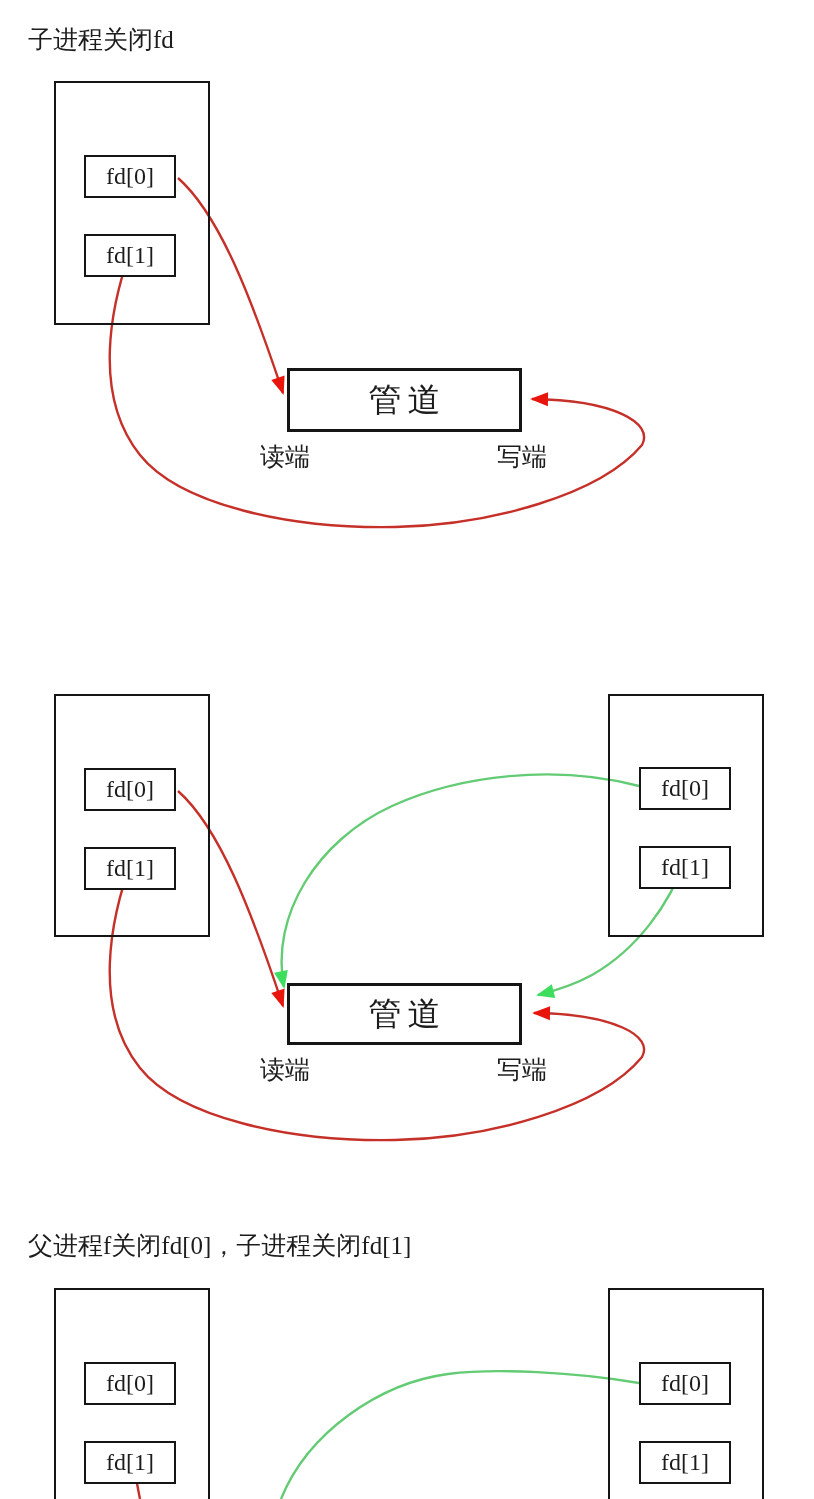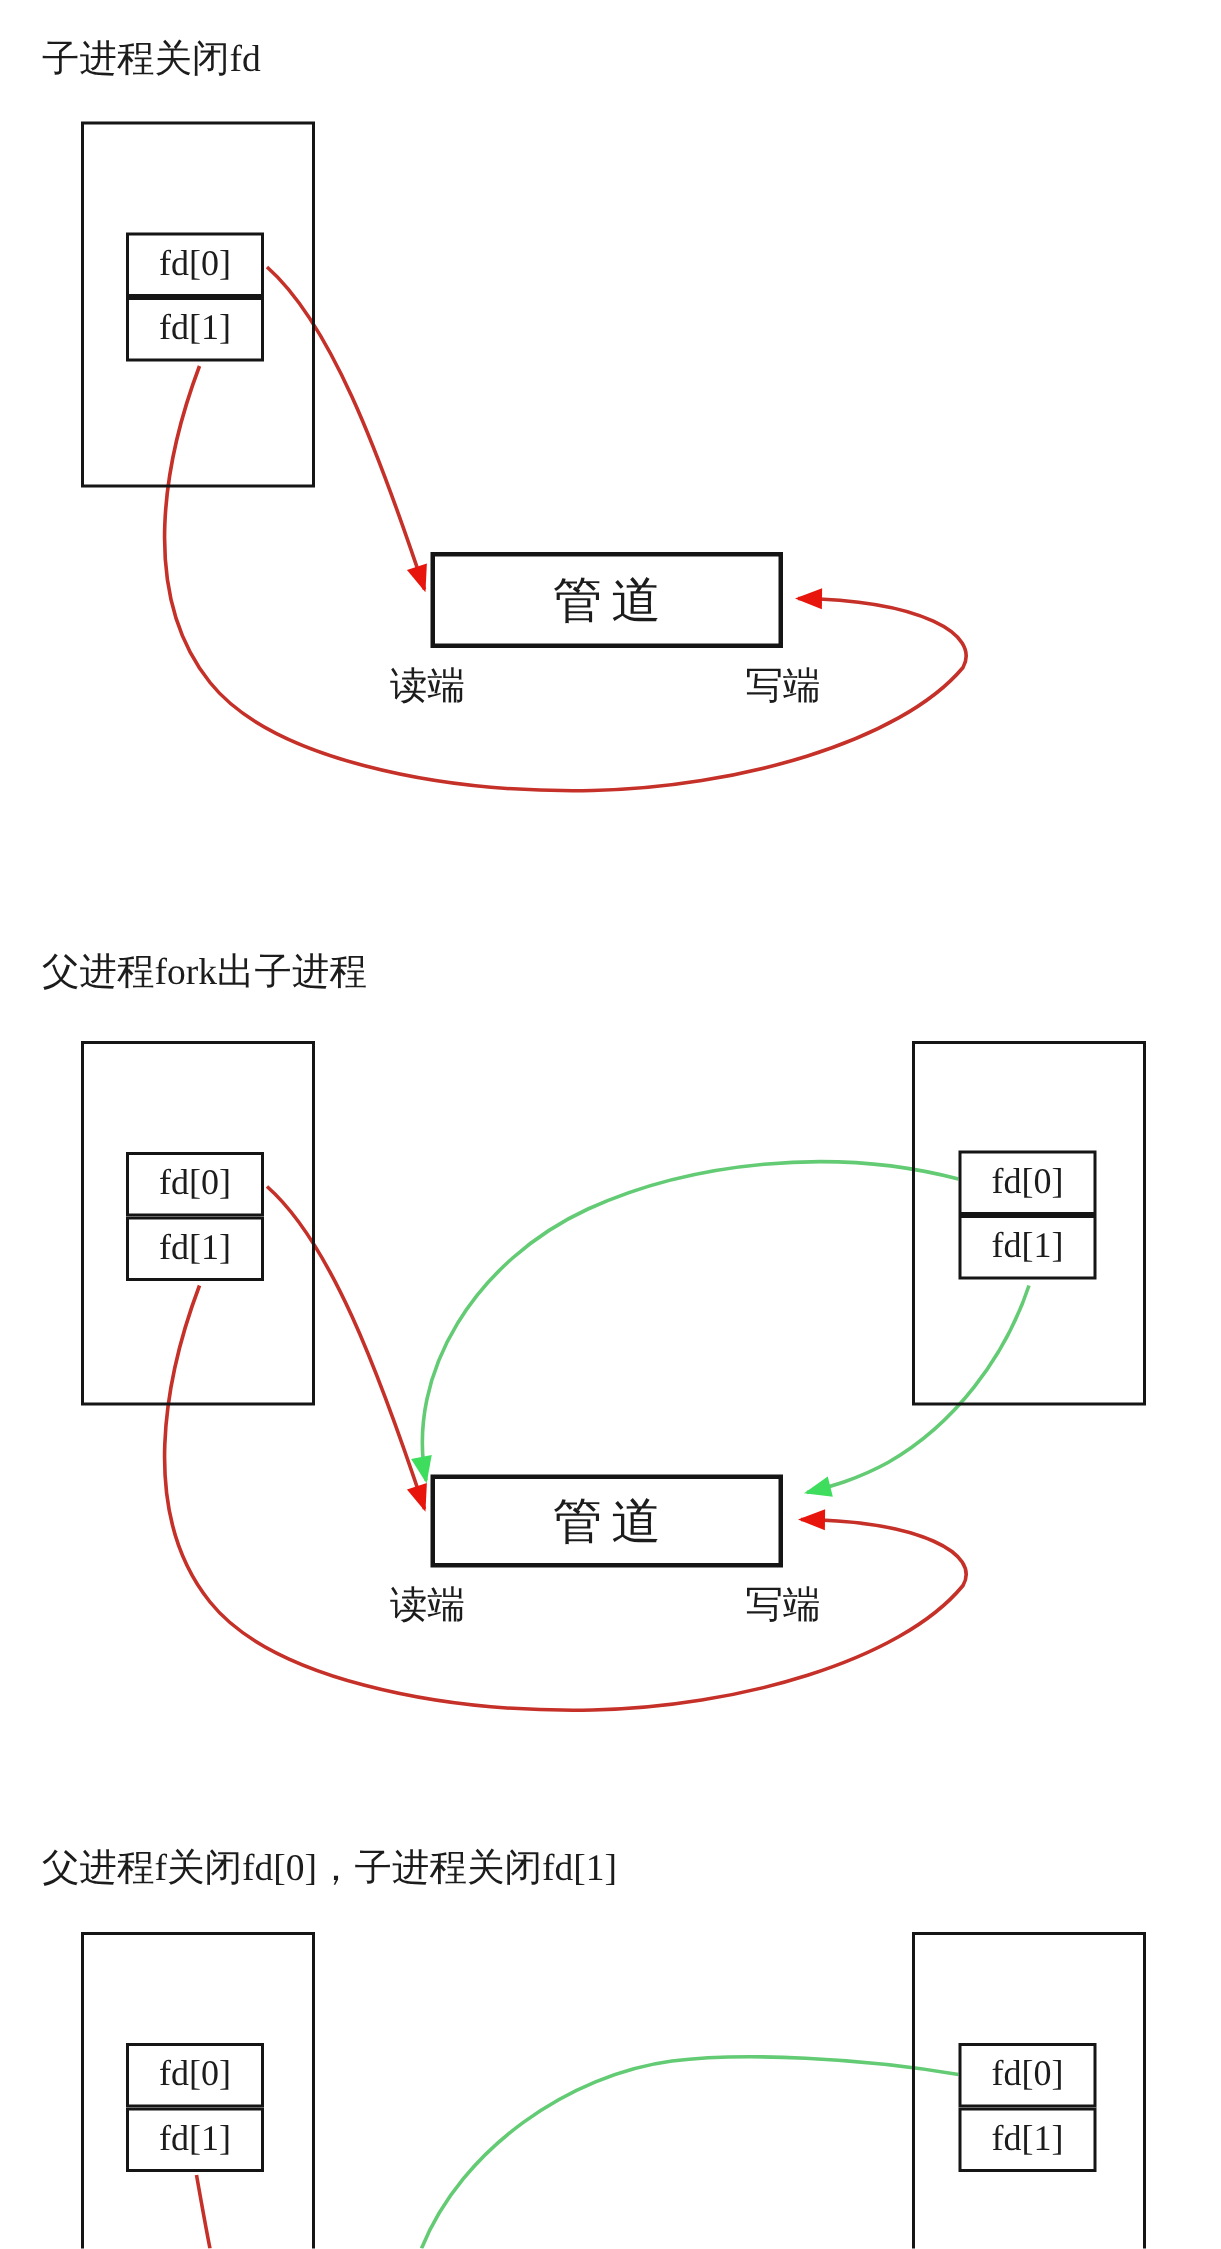--- a/index.html
+++ b/index.html
@@ -45,32 +45,33 @@
   .proc-box {
     position: absolute;
     border: 2px solid var(--box-border);
     background: transparent;
   }
   .fd-stack {
     position: absolute;
     display: flex;
     flex-direction: column;
     width: 112px;
+    gap: 24px;
   }
   .fd-cell {
     width: 92px;
     height: 43px;
     border: 2px solid var(--box-border);
     background: #fff;
     display: flex;
     align-items: center;
     justify-content: center;
     font-size: 24px;
   }
-  .fd-cell + .fd-cell { border-top-width: 2px; margin-top: 0; }
+  .fd-cell + .fd-cell { border-top-width: 2px; margin-top: 12px; }
   .pipe-box {
     position: absolute;
     border: 3px solid var(--box-border);
     background: #fff;
     display: flex;
     align-items: center;
     justify-content: center;
     font-size: 33px;
     letter-spacing: 6px;
     text-indent: 6px;
@@ -119,21 +120,20 @@
 
   <div class="fd-stack" style="left:84px; top:155px">
     <div class="fd-cell">fd[0]</div>
     <div class="fd-cell">fd[1]</div>
   </div>
 
   <div class="pipe-box" style="left:287px; top:368px; width:235px; height:64px">管道</div>
   <div class="end-label" style="left:260px; top:440px">读端</div>
   <div class="end-label" style="left:497px; top:440px">写端</div>
 
-  <div class="title" style="left:28px; top:634px">父进程fork出子进程</div>
 
   <div class="proc-box" style="left:54px; top:694px; width:156px; height:243px"></div>
   <div class="fd-stack" style="left:84px; top:768px">
     <div class="fd-cell">fd[0]</div>
     <div class="fd-cell">fd[1]</div>
   </div>
 
   <div class="proc-box" style="left:608px; top:694px; width:156px; height:243px"></div>
   <div class="fd-stack" style="left:639px; top:767px">
     <div class="fd-cell">fd[0]</div>

